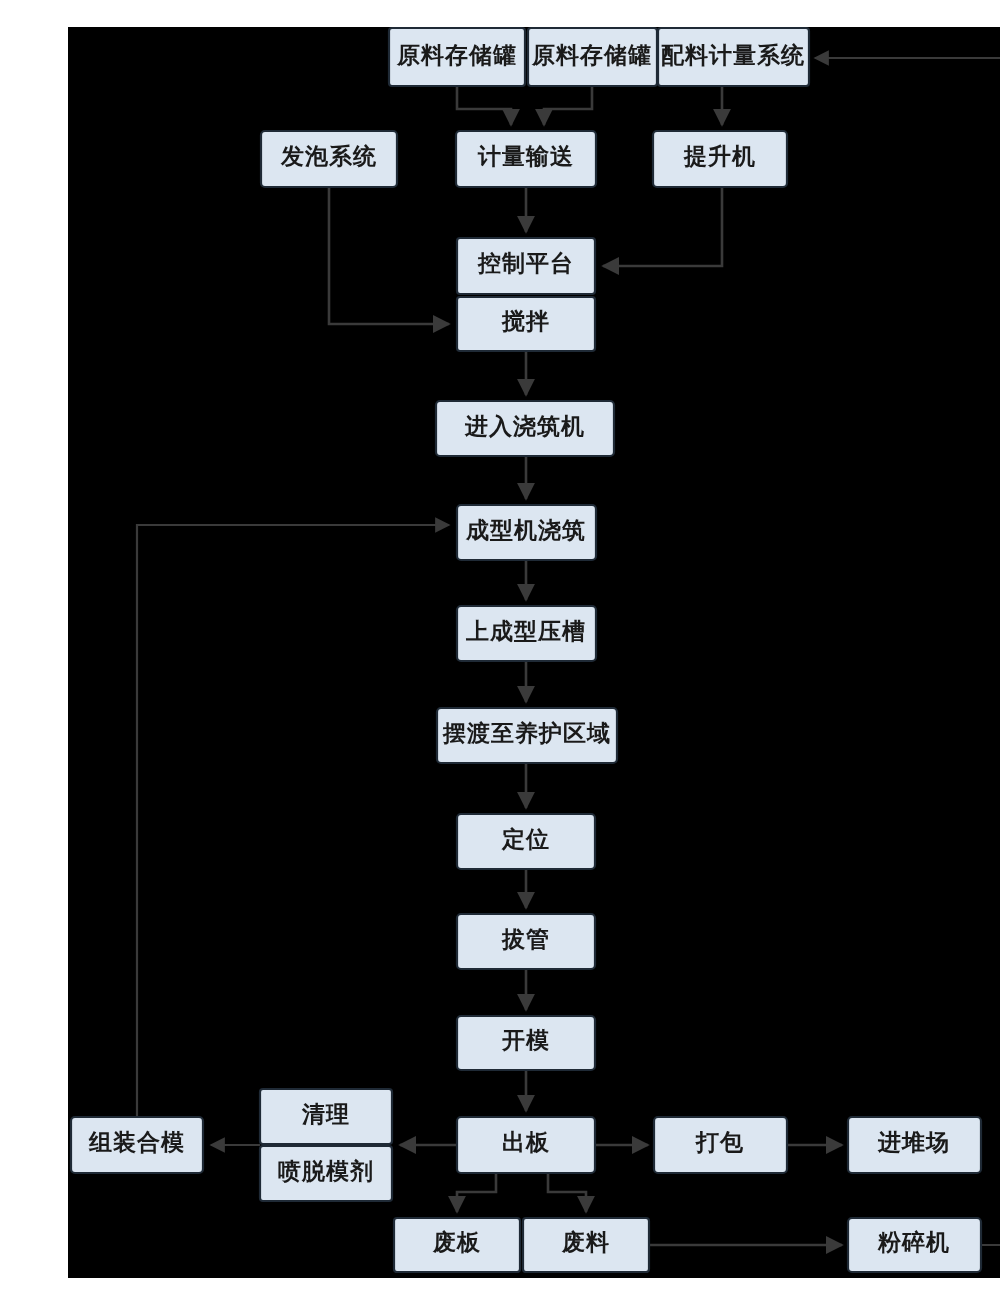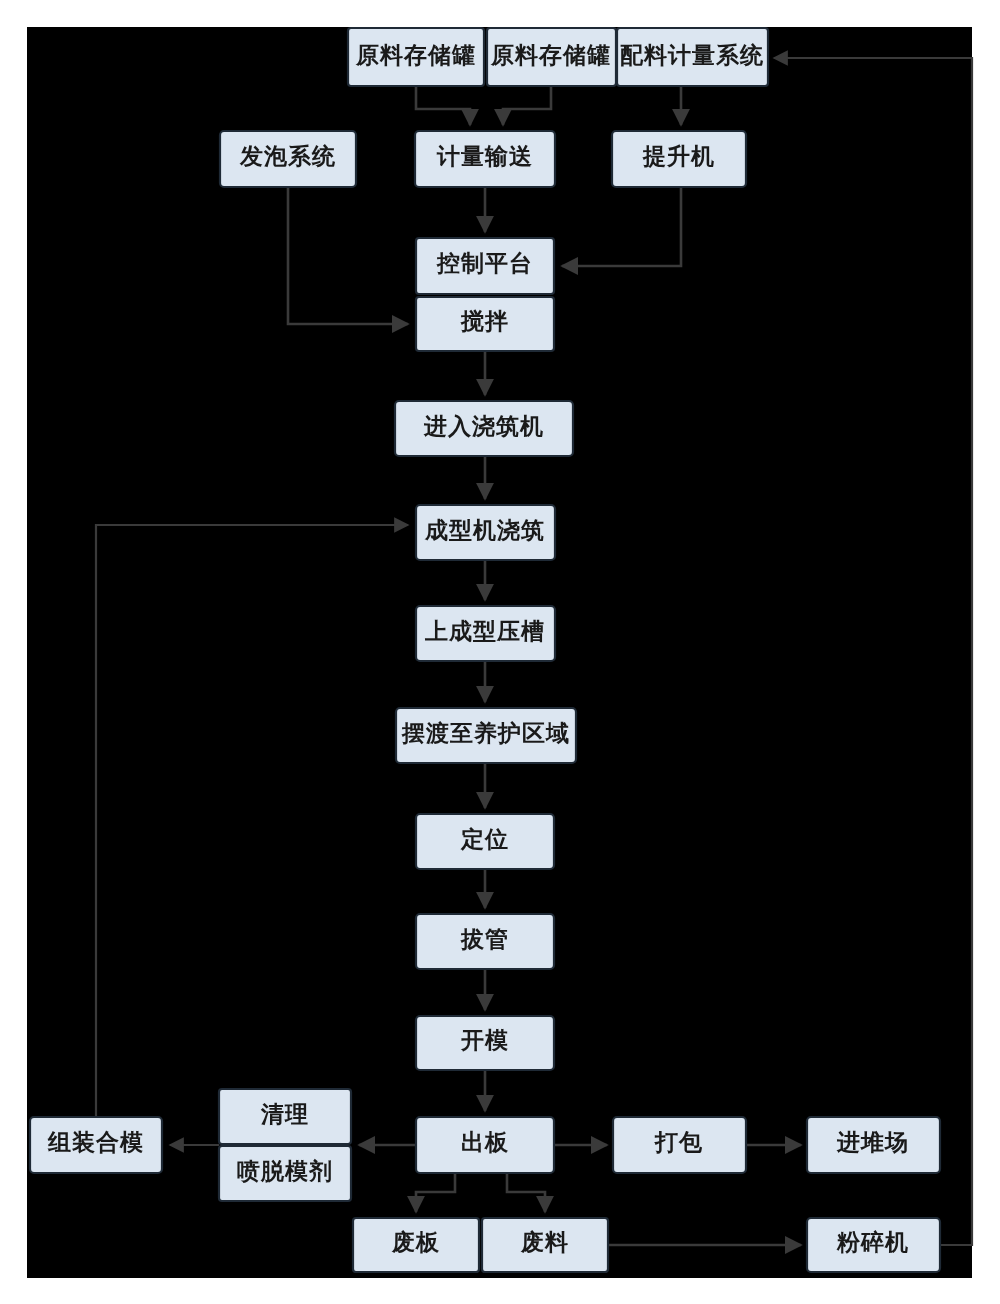--- a/index.html
+++ b/index.html
@@ -10,20 +10,21 @@
   body {
     width: 1000px;
     height: 1304px;
     font-family: "Liberation Serif", "DejaVu Serif", serif;
   }
   #canvas-wrap {
     position: relative;
     width: 890px;
     height: 1304px;
     background: #ffffff;
+    margin-left: 41px;
   }
   #flow-svg {
     position: absolute;
     left: 0;
     top: 0;
   }
   .canvas-bg {
     fill: #000000;
   }
   .node-box {

